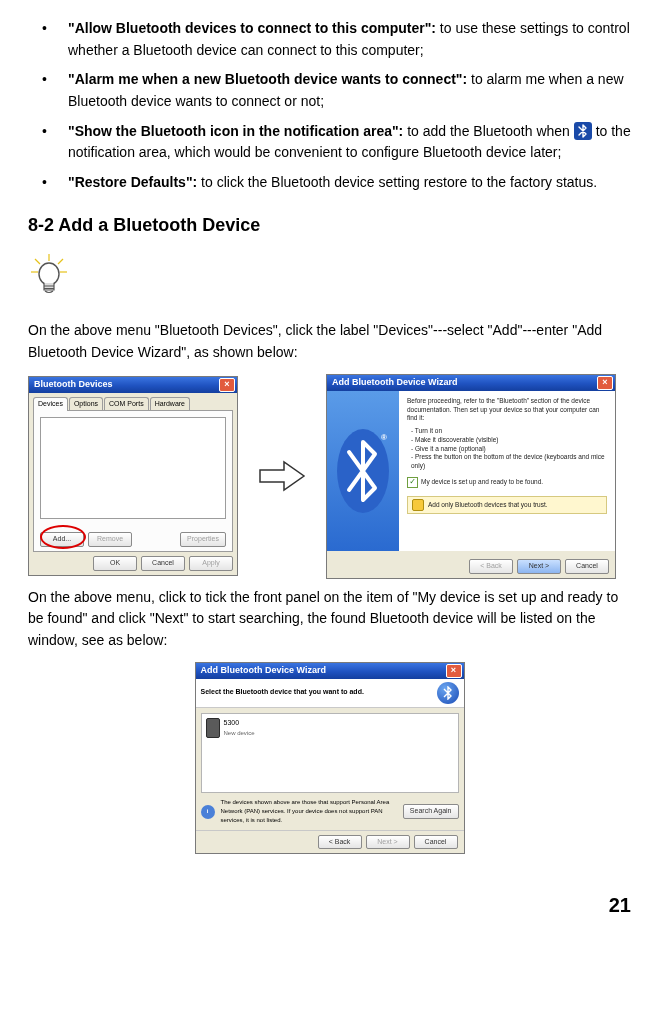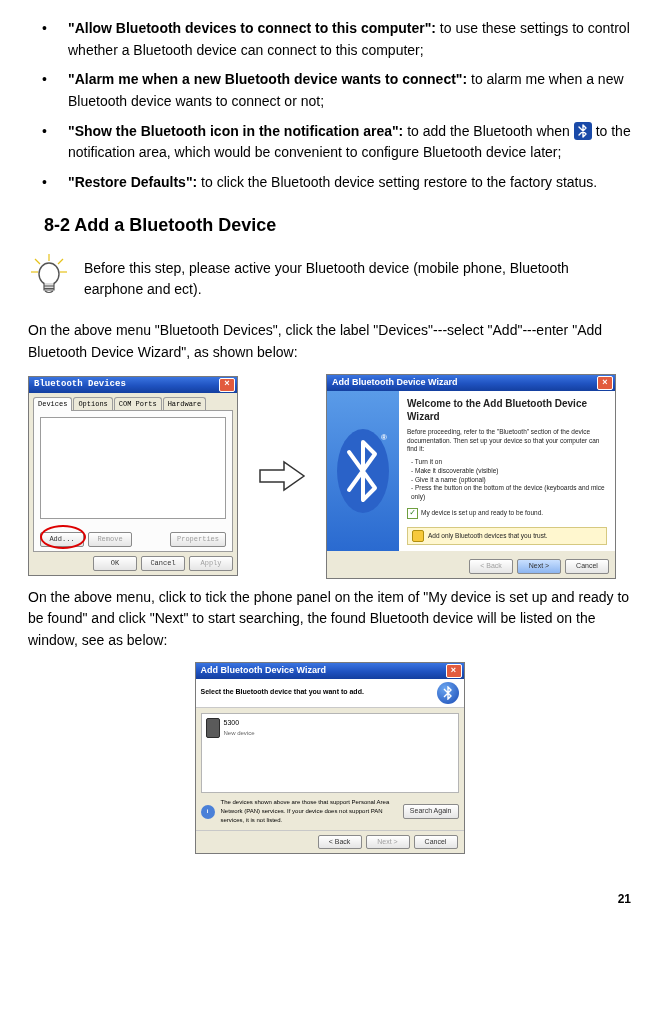--- a/index.html
+++ b/index.html
@@ -27,21 +27,21 @@
     content: "•";
     position: absolute;
     left: 14px;
     top: 0;
     font-size: 14px;
   }
   .bold { font-weight: bold; }
   h2.section {
     font-size: 18px;
     font-weight: bold;
-    margin: 18px 0 12px 16px;
+    margin: 18px 0 12px 0;
   }
   .tip-row {
     display: flex;
     align-items: flex-start;
     gap: 14px;
     margin-bottom: 14px;
   }
   .tip-icon {
     flex: 0 0 42px;
   }
@@ -223,21 +223,21 @@
   }
   .device-item { display:flex; gap:4px; align-items:flex-start; }
   .phone-ico {
     width:12px; height:18px; background:#5a5a5a; border-radius:2px;
     border:1px solid #2b2b2b;
   }
   .note-row { display:flex; gap:6px; margin:0 5px 4px 5px; font-size:6px; align-items:center; }
   .page-num {
     text-align: right;
     font-weight: bold;
-    font-size: 12px;
+    font-size: 20px;
     margin-top: 36px;
   }
 </style>
 </head>
 <body>
 
 <ul class="bullets">
   <li>
     <span class="bold">"Allow Bluetooth devices to connect to this computer":</span><span> to use these settings to control whether a Bluetooth device can connect to this computer;</span>
   </li>
@@ -266,28 +266,27 @@
         <line x1="3" y1="20" x2="10" y2="20"></line>
         <line x1="39" y1="20" x2="32" y2="20"></line>
       </g>
       <ellipse cx="21" cy="22" rx="10" ry="11" fill="none" stroke="#555" stroke-width="1.4"></ellipse>
       <path d="M16 31 L16 38 L26 38 L26 31" fill="#ddd" stroke="#555" stroke-width="1.2"></path>
       <line x1="16" y1="34" x2="26" y2="34" stroke="#555" stroke-width="1"></line>
       <line x1="16" y1="36.5" x2="26" y2="36.5" stroke="#555" stroke-width="1"></line>
       <path d="M17 39 Q21 42 25 39" fill="none" stroke="#555" stroke-width="1.2"></path>
     </svg>
   </div>
-  <div class="tip-text">Before this step, please active your Bluetooth device (mobile phone, Bluetooth earphone and ect).</div>
 </div>
 
 <p class="para">On the above menu "Bluetooth Devices", click the label "Devices"---select "Add"---enter "Add Bluetooth Device Wizard", as shown below:</p>
 
 <div class="dialog-row">
 
-  <div class="dialog" style="width:210px;font-family:Liberation Mono, monospace;">
+  <div class="dialog" style="width:210px;">
     <div class="titlebar">
       <span>Bluetooth Devices</span>
       <span class="closebox">×</span>
     </div>
     <div class="dlg-body">
       <div class="tabs">
         <span class="tab active">Devices</span>
         <span class="tab">Options</span>
         <span class="tab">COM Ports</span>
         <span class="tab">Hardware</span>
@@ -324,21 +323,20 @@
     </div>
     <div class="wizard-body">
       <div class="wizard-left">
         <svg class="big-bt" viewBox="0 0 56 90">
           <ellipse cx="28" cy="45" rx="26" ry="42" fill="#2a62c8"></ellipse>
           <path d="M14 26 L40 62 L28 74 L28 16 L40 28 L14 64" fill="none" stroke="#fff" stroke-width="4" stroke-linejoin="round" stroke-linecap="round"></path>
           <text x="46" y="14" fill="#fff" font-size="8" font-weight="bold">®</text>
         </svg>
       </div>
       <div class="wizard-right">
-        <div class="wizard-title">Welcome to the Add Bluetooth Device Wizard</div>
         <div class="wizard-small">Before proceeding, refer to the "Bluetooth" section of the device documentation. Then set up your device so that your computer can find it:</div>
         <div class="wizard-small" style="margin-top:4px; padding-left:4px;">
           <div>- Turn it on</div>
           <div>- Make it discoverable (visible)</div>
           <div>- Give it a name (optional)</div>
           <div>- Press the button on the bottom of the device (keyboards and mice only)</div>
         </div>
         <div class="check-row">
           <span class="checkbox">✓</span>
           <span class="wizard-small">My device is set up and ready to be found.</span>
@@ -350,21 +348,21 @@
       </div>
     </div>
     <div class="btn-row" style="background:#ece9d8; padding:4px 6px;">
       <span class="btn disabled">&lt; Back</span>
       <span class="btn" style="background:linear-gradient(to bottom,#c9e0ff,#8cb5f0);">Next &gt;</span>
       <span class="btn">Cancel</span>
     </div>
   </div>
 </div>
 
-<p class="para">On the above menu, click to tick the phone panel on the item of "My device is set up and ready to be found" and click "Next" to start searching, the found Bluetooth device will be listed on the window, see as below:</p>
+<p class="para">On the above menu, click to tick the front panel on the item of "My device is set up and ready to be found" and click "Next" to start searching, the found Bluetooth device will be listed on the window, see as below:</p>
 
 <div class="dialog dialog3">
   <div class="titlebar">
     <span>Add Bluetooth Device Wizard</span>
     <span class="closebox">×</span>
   </div>
   <div class="wiz-header">
     <span class="wiz-header-text">Select the Bluetooth device that you want to add.</span>
     <span class="bt-badge">
       <svg width="14" height="14" viewBox="0 0 14 14">

